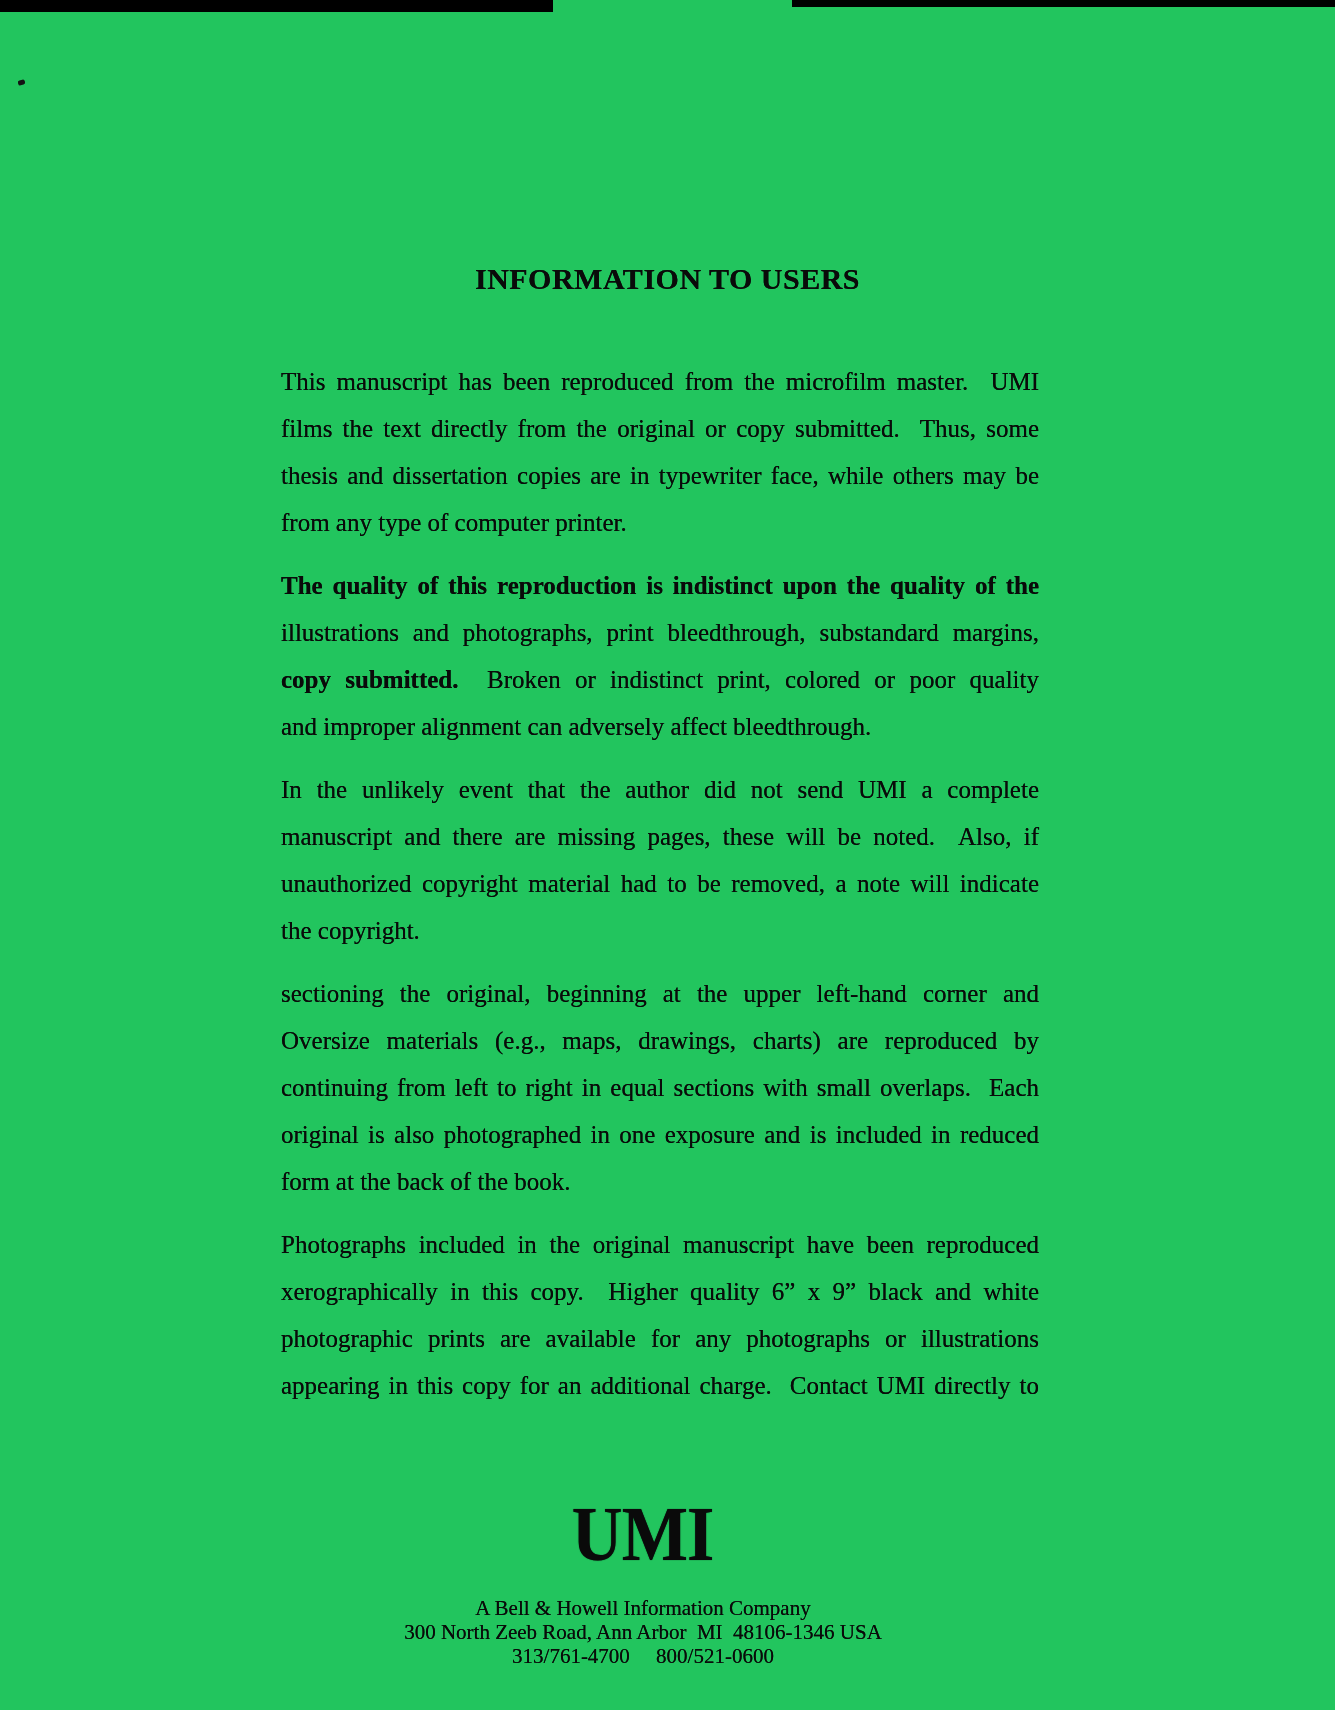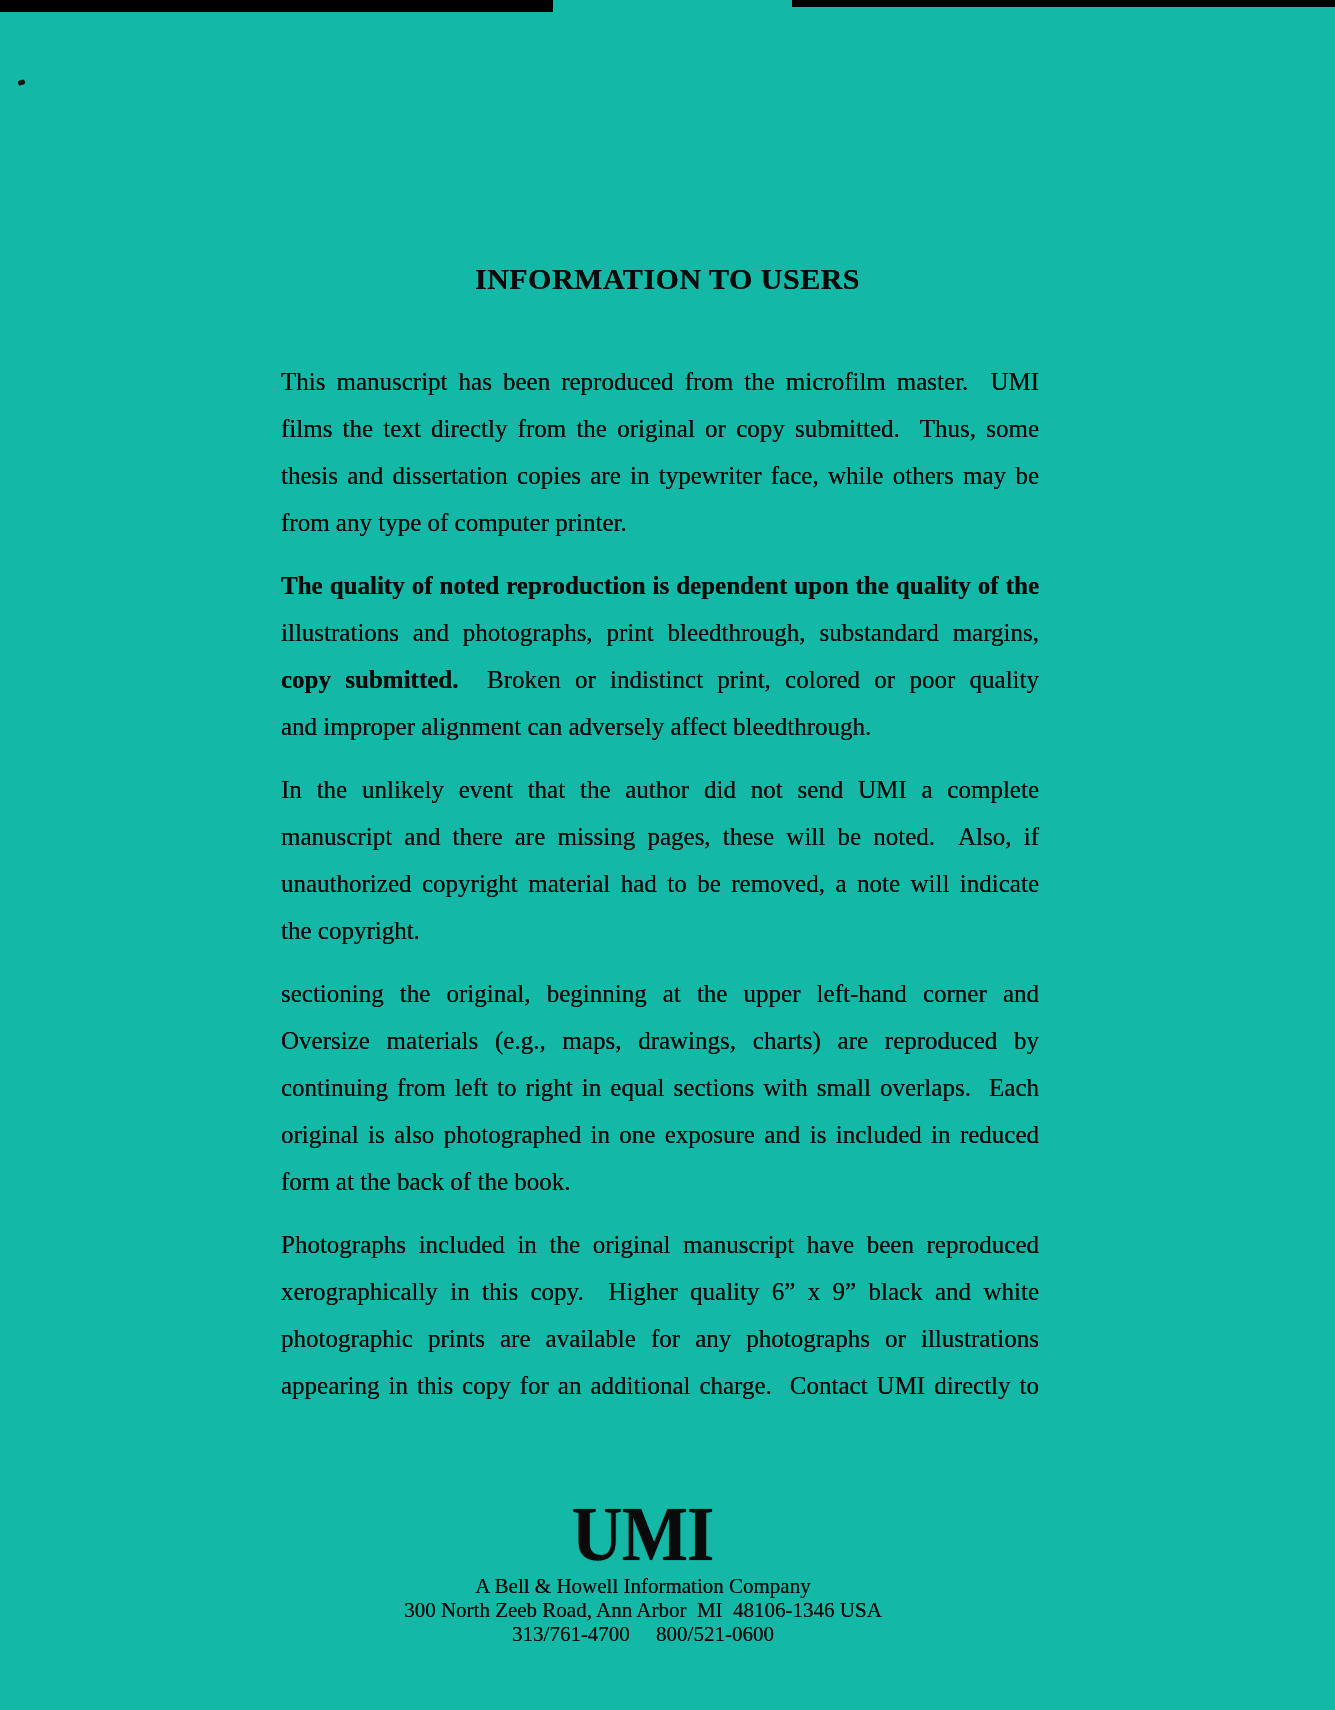--- a/index.html
+++ b/index.html
@@ -3,21 +3,21 @@
 <meta charset="utf-8">
 <style>
   html,body { margin:0; padding:0; }
   body {
     width:1335px; height:1710px;
     background:#ffffff;
     font-family:"Liberation Serif","DejaVu Serif",serif;
   }
   .page {
     position:relative; width:1335px; height:1710px;
-    background:#14b8a6; overflow:hidden; color:#0a0a0a;
+    background:#22c55e; overflow:hidden; color:#0a0a0a;
   }
   
   .bar-left  { position:absolute; left:0;   top:0; width:553px; height:12px; background:#000; }
   .bar-right { position:absolute; left:792px; top:0; width:543px; height:7px; background:#000; }
   .speck { position:absolute; left:18px; top:80px; width:7px; height:5px; background:#141414;
            border-radius:2px; transform:rotate(-15deg); }
   
   .page-title {
     position:absolute; top:264px; left:0; width:1335px;
     text-align:center; font-size:30px; font-weight:bold;
@@ -41,41 +41,41 @@
   }
   .umi-logo {
     display:inline-block; font-size:78px; font-weight:bold;
     line-height:68px; letter-spacing:-1px; transform:scaleX(0.9);
     text-shadow:0 0 1px rgba(0,0,0,0.9);
   }
   .footer-line {
     font-size:21px; line-height:24px;
     text-shadow:0 0 0.5px rgba(0,0,0,0.8);
   }
-  .footer-line.first { margin-top:6px;font-family:Liberation Serif, serif; }
+  .footer-line.first { margin-top:28px;font-family:Liberation Serif, serif; }
 </style>
 </head>
 <body>
 
 <div class="page">
   <div class="bar-left"></div>
   <div class="bar-right"></div>
   <div class="speck"></div>
 
   <div class="page-title">INFORMATION TO USERS</div>
 
   <div class="body-text">
       <div class="para">
         <div class="line"><span>This manuscript has been reproduced from the microfilm master.&nbsp; UMI</span></div>
         <div class="line"><span>films the text directly from the original or copy submitted.&nbsp; Thus, some</span></div>
         <div class="line"><span>thesis and dissertation copies are in typewriter face, while others may be</span></div>
         <div class="line last"><span>from any type of computer printer.</span></div>
       </div>
       <div class="para">
-        <div class="line"><span class="b">The quality of noted reproduction is dependent upon the quality of the</span></div>
+        <div class="line"><span class="b">The quality of this reproduction is indistinct upon the quality of the</span></div>
         <div class="line"><span>illustrations and photographs, print bleedthrough, substandard margins,</span></div>
         <div class="line"><span class="b">copy submitted.</span><span>&nbsp; Broken or indistinct print, colored or poor quality</span></div>
         <div class="line last"><span>and improper alignment can adversely affect bleedthrough.</span></div>
       </div>
       <div class="para">
         <div class="line"><span>In the unlikely event that the author did not send UMI a complete</span></div>
         <div class="line"><span>manuscript and there are missing pages, these will be noted.&nbsp; Also, if</span></div>
         <div class="line"><span>unauthorized copyright material had to be removed, a note will indicate</span></div>
         <div class="line last"><span>the copyright.</span></div>
       </div>

